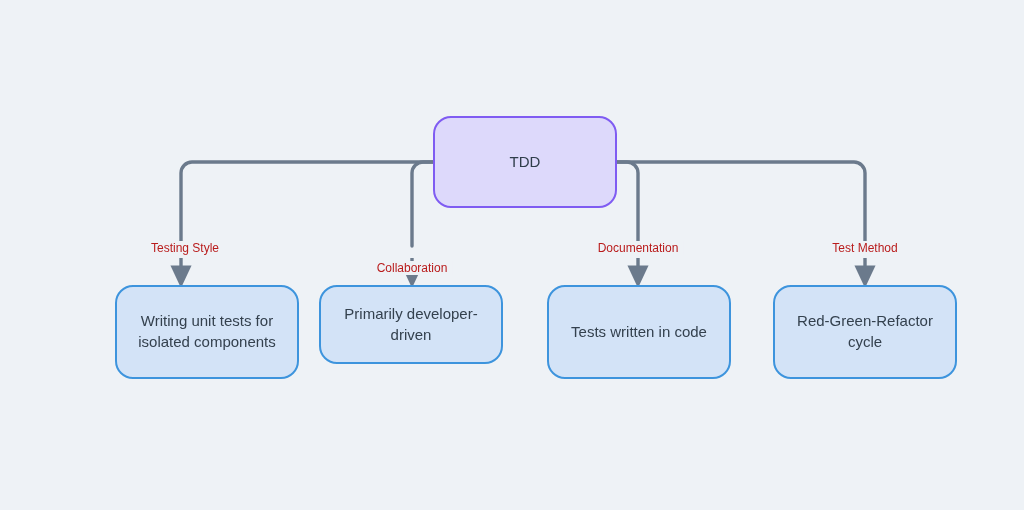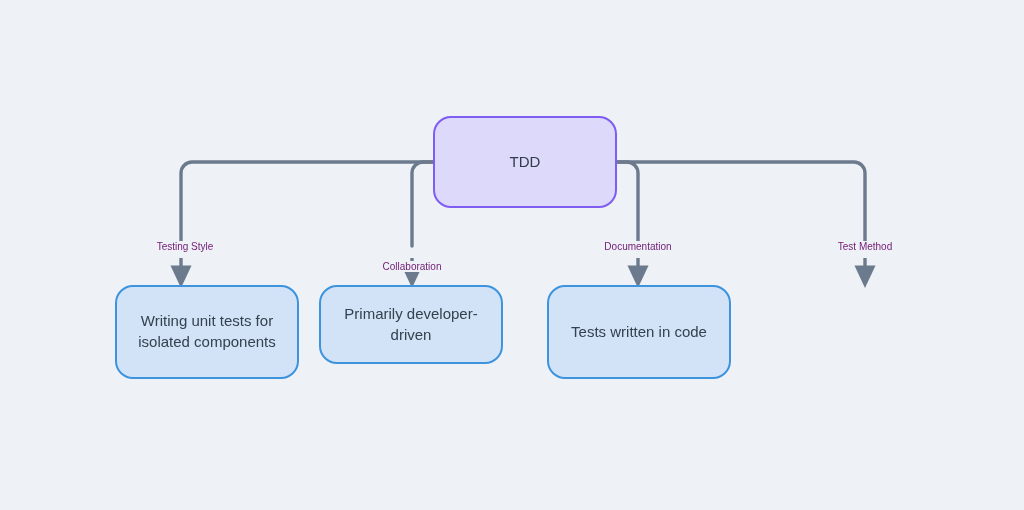--- a/index.html
+++ b/index.html
@@ -50,22 +50,22 @@
     padding: 6px 14px;
   }
   .node-leaf .node-text {
     display: block;
     max-width: 100%;
   }
   .edge-label {
     position: absolute;
     box-sizing: border-box;
     text-align: center;
-    font-size: 10px;
-    color: #701a75;
+    font-size: 12px;
+    color: #b91c1c;
     background: #eef2f6;
     padding: 0 5px;
     white-space: nowrap;
     transform: translateX(-50%);
   }
 </style>
 </head>
 <body>
 
 <div id="diagram-canvas">
@@ -109,14 +109,17 @@
   </div>
 
   <div class="node node-leaf" style="left:319px; top:285px; width:184px; height:79px;">
     <span class="node-text">Primarily developer-driven</span>
   </div>
 
   <div class="node node-leaf" style="left:547px; top:285px; width:184px; height:94px;">
     <span class="node-text">Tests written in code</span>
   </div>
 
+  <div class="node node-leaf" style="left:773px; top:285px; width:184px; height:94px;">
+    <span class="node-text">Red-Green-Refactor cycle</span>
+  </div>
 
 </div>
 
 </body></html>

